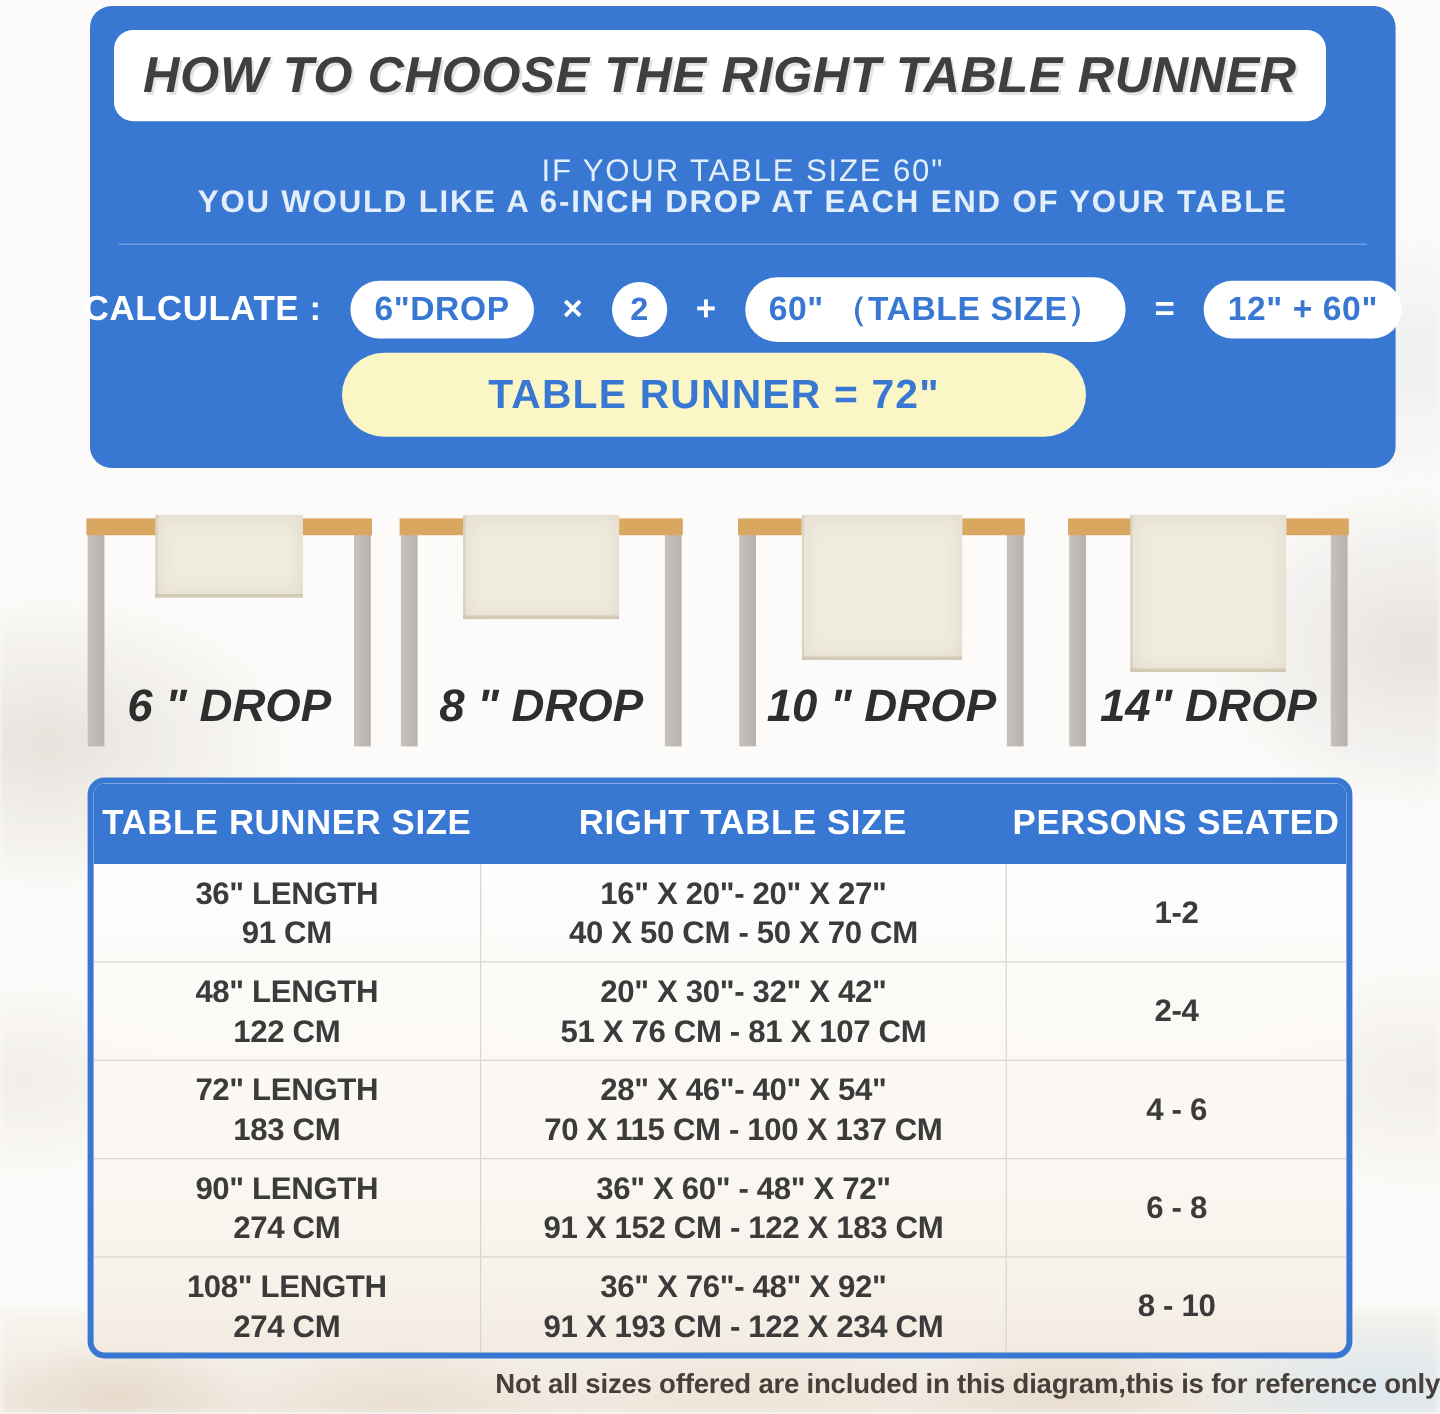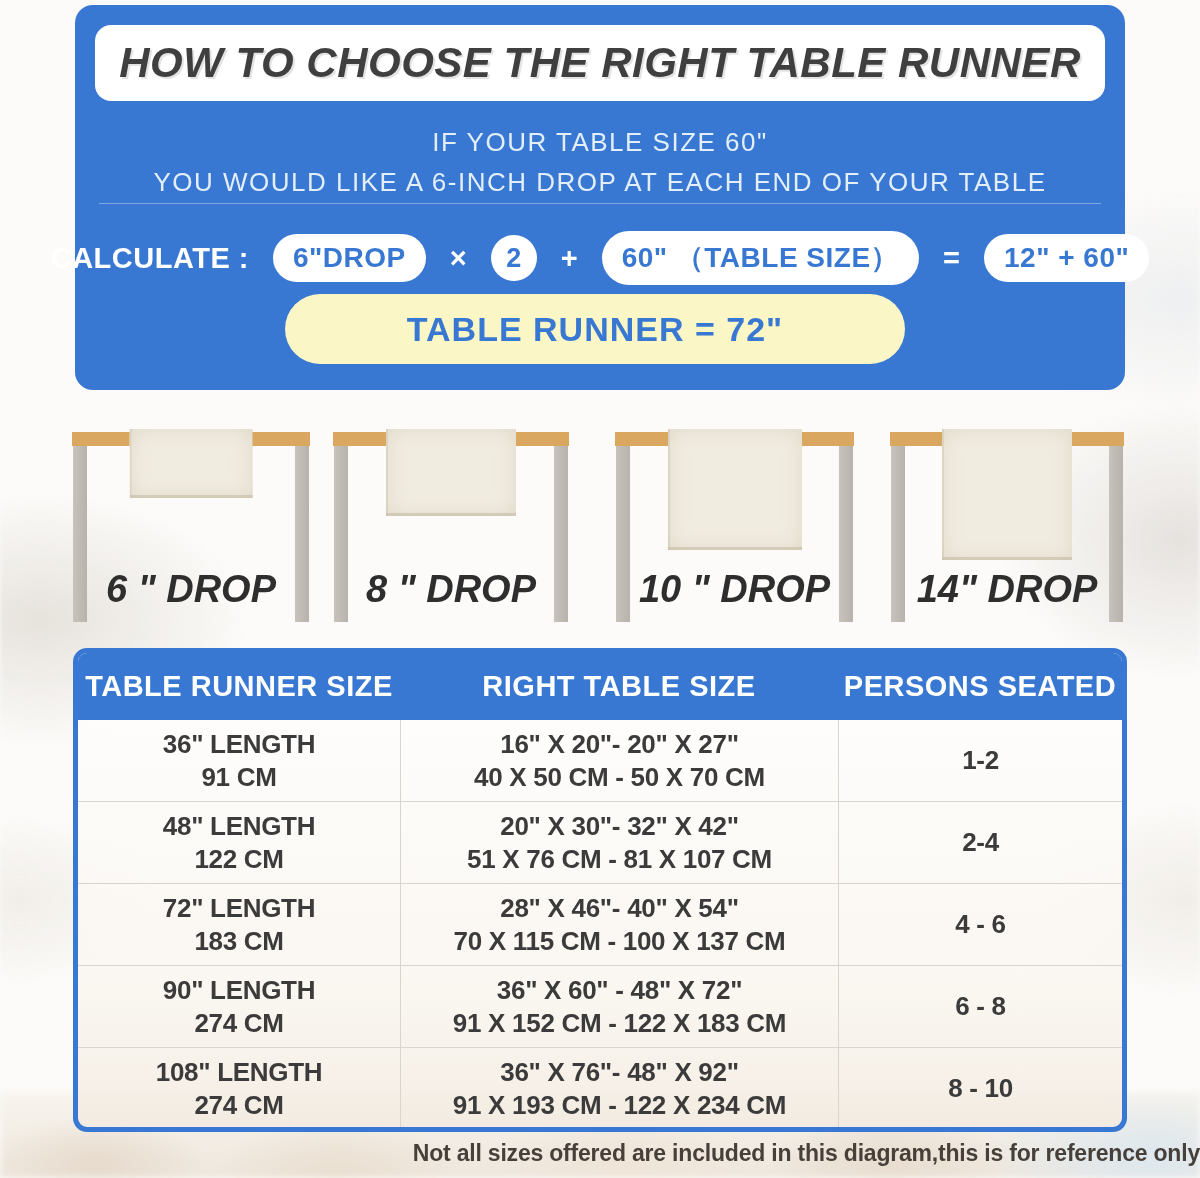--- a/index.html
+++ b/index.html
@@ -24,28 +24,28 @@
       radial-gradient(180px 80px at 28% 95%, #EADFD0 0%, transparent 70%),
       radial-gradient(200px 90px at 52% 90%, #EFE5D8 0%, transparent 72%),
       radial-gradient(180px 85px at 74% 85%, #E8DDCF 0%, transparent 70%),
       radial-gradient(240px 100px at 96% 75%, #DDE8EF 0%, transparent 72%),
       linear-gradient(#F8F4EE, #EEE7DD);
     filter:blur(3px);
   }
 
   
   .top-panel{position:absolute;left:75px;top:5px;width:1050px;height:385px;
-    background:#3878D2;border-radius:18px;}
+    background:#3878D2;border-radius:18px;padding-left:38px;}
   .title-banner{position:absolute;left:20px;top:20px;width:1010px;height:76px;
     background:#FFFFFF;border-radius:16px;display:flex;align-items:center;justify-content:center;}
   .title-banner .title{font-size:42px;font-weight:bold;font-style:italic;color:#3F3F3F;
     letter-spacing:0.5px;white-space:nowrap;text-shadow:2px 2px 0 rgba(70,70,70,0.15);}
   .intro{position:absolute;top:124px;left:0;width:100%;text-align:center;color:#E2EEFA;}
   .intro .line{font-size:26px;letter-spacing:1.5px;line-height:1.0;}
-  .intro .line + .line{margin-top:14px;}
+  .intro .line + .line{margin-top:0;font-weight:bold;}
   .panel-divider{position:absolute;top:198px;left:24px;right:24px;height:1px;
     background:rgba(255,255,255,0.35);}
   .calc-row{position:absolute;top:229px;left:0;right:0;height:48px;
     display:flex;align-items:center;justify-content:center;gap:24px;white-space:nowrap;}
   .calc-label{color:#FFFFFF;font-weight:bold;font-size:29px;letter-spacing:0.5px;}
   .pill{background:#FFFFFF;color:#3878D2;font-weight:bold;font-size:28px;
     border-radius:999px;padding:8px 20px;letter-spacing:0.5px;}
   .op{color:#FFFFFF;font-weight:bold;font-size:29px;}
   .mult-circle{background:#FFFFFF;color:#3878D2;width:46px;height:46px;border-radius:50%;
     display:flex;align-items:center;justify-content:center;font-weight:bold;font-size:27px;flex:none;}

